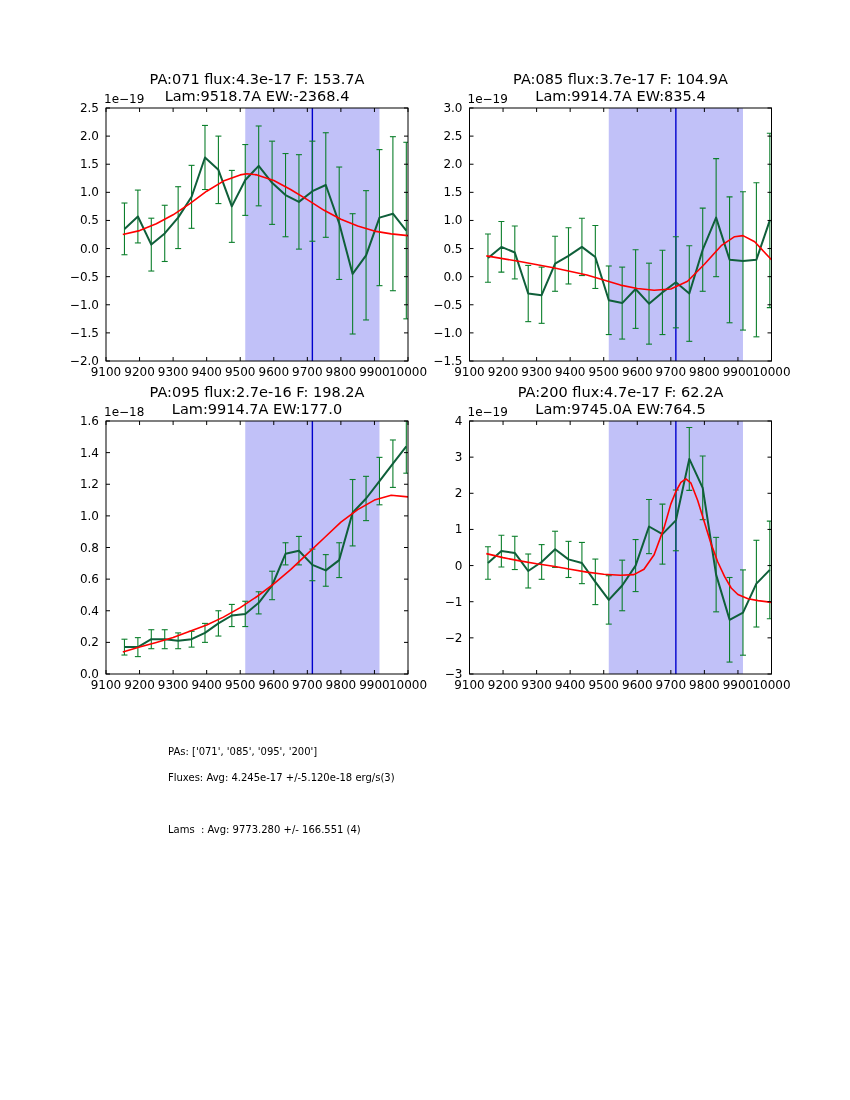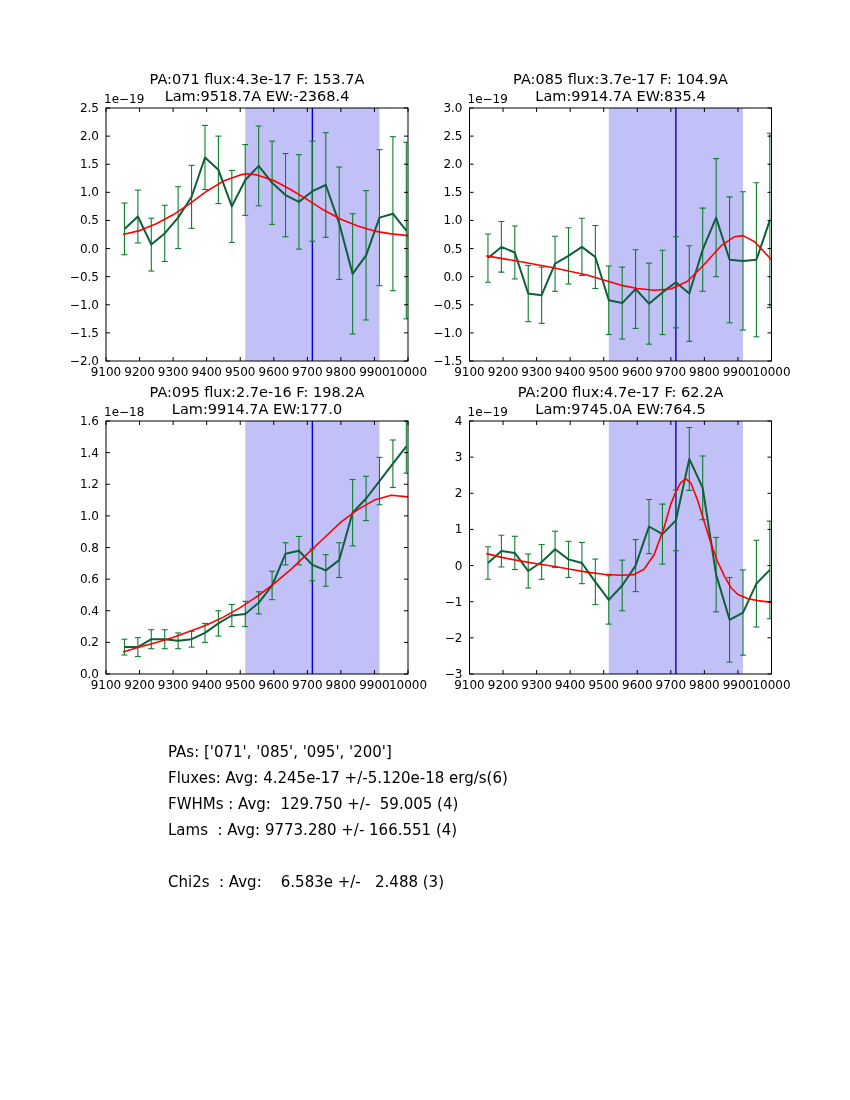--- a/index.html
+++ b/index.html
@@ -3,21 +3,21 @@
 <meta charset="utf-8">
 <style>
   html,body{margin:0;padding:0;background:#ffffff;}
   body{width:850px;height:1100px;font-family:"DejaVu Sans", sans-serif;}
   .figure{position:relative;width:850px;height:1100px;background:#ffffff;overflow:hidden;}
   #fig-svg{position:absolute;left:0;top:0;}
   svg text{fill:#000000;}
   .title{font-size:14.5px;text-anchor:middle;}
   .offset{font-size:12px;}
   .tick{font-size:12px;}
-  .fline{position:absolute;left:168px;font-size:15px;color:#000000;white-space:pre;line-height:16px;}
+  .fline{position:absolute;left:168px;font-size:10px;color:#000000;white-space:pre;line-height:16px;}
 </style>
 </head>
 <body>
 
 <div class="figure">
   <svg id="fig-svg" width="850" height="1100" viewBox="0 0 850 1100">
 
     <text class="title" x="257" y="84">PA:071 flux:4.3e-17 F: 153.7A</text>
     <text class="title" x="257" y="101">Lam:9518.7A EW:-2368.4</text>
     <text class="offset" x="104" y="103">1e−19</text>
@@ -756,17 +756,15 @@
         <text x="462.5" y="569.5714285714286" class="tick" text-anchor="end">0</text>
         <text x="462.5" y="533.4285714285714" class="tick" text-anchor="end">1</text>
         <text x="462.5" y="497.2857142857143" class="tick" text-anchor="end">2</text>
         <text x="462.5" y="461.1428571428571" class="tick" text-anchor="end">3</text>
         <text x="462.5" y="425" class="tick" text-anchor="end">4</text>
         <rect x="469.5" y="421" width="302" height="253" fill="none" stroke="#000000" stroke-width="1"></rect>
       </g>
     </svg>
 
   <div class="fline" style="top:744px">PAs: ['071', '085', '095', '200']</div>
-  <div class="fline" style="top:770px">Fluxes: Avg: 4.245e-17 +/-5.120e-18 erg/s(6)</div>
-  <div class="fline" style="top:796px">FWHMs : Avg:  129.750 +/-  59.005 (4)</div>
+  <div class="fline" style="top:770px">Fluxes: Avg: 4.245e-17 +/-5.120e-18 erg/s(3)</div>
   <div class="fline" style="top:822px">Lams  : Avg: 9773.280 +/- 166.551 (4)</div>
-  <div class="fline" style="top:874px">Chi2s  : Avg:    6.583e +/-   2.488 (3)</div>
 </div>
 
 </body></html>

